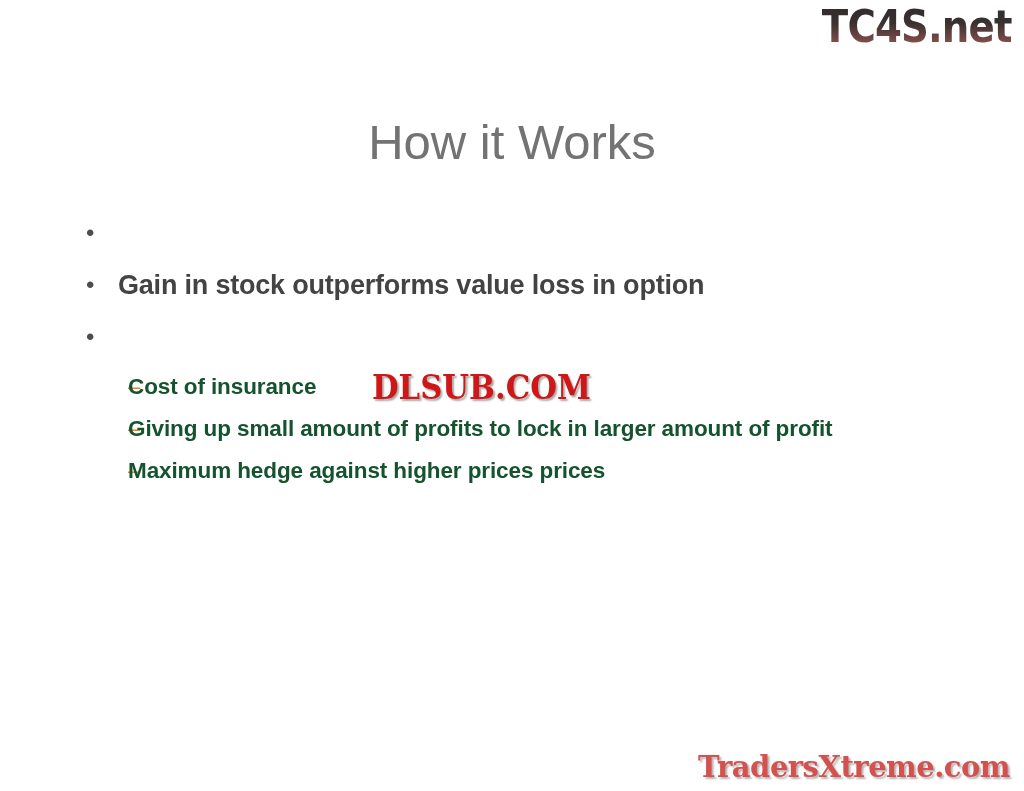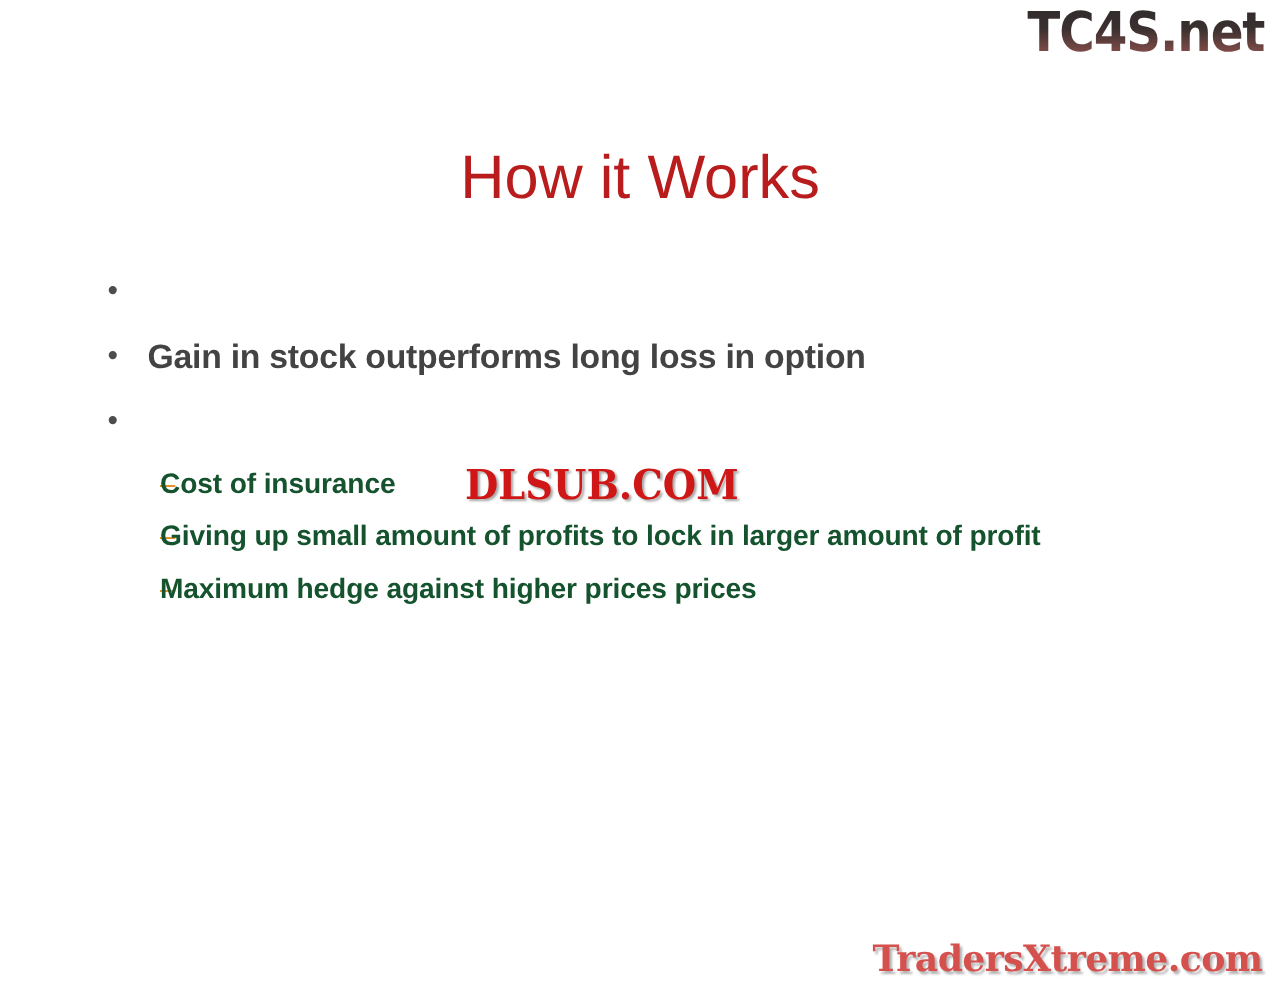--- a/index.html
+++ b/index.html
@@ -46,21 +46,21 @@
   
   .slide-title {
     position: absolute;
     top: 112px;
     left: 0;
     width: 1024px;
     text-align: center;
     font-size: 49px;
     line-height: 60px;
     font-weight: normal;
-    color: #b91c1c;
+    color: #737373;
     letter-spacing: 0px;
   }
 
   
   .body-list {
     position: absolute;
     top: 214px;
     left: 78px;
     width: 880px;
   }
@@ -168,21 +168,21 @@
   <div class="slide-title">How it Works</div>
 
   <div class="body-list">
 
     <div class="l1-item">
       <span class="l1-marker">•</span>
     </div>
 
     <div class="l1-item">
       <span class="l1-marker">•</span>
-      <span class="l1-text">Gain in stock outperforms long loss in option</span>
+      <span class="l1-text">Gain in stock outperforms value loss in option</span>
     </div>
 
     <div class="l1-item">
       <span class="l1-marker">•</span>
     </div>
 
     <div class="l2-group">
 
       <div class="l2-item">
         <span class="l2-marker">–</span>

